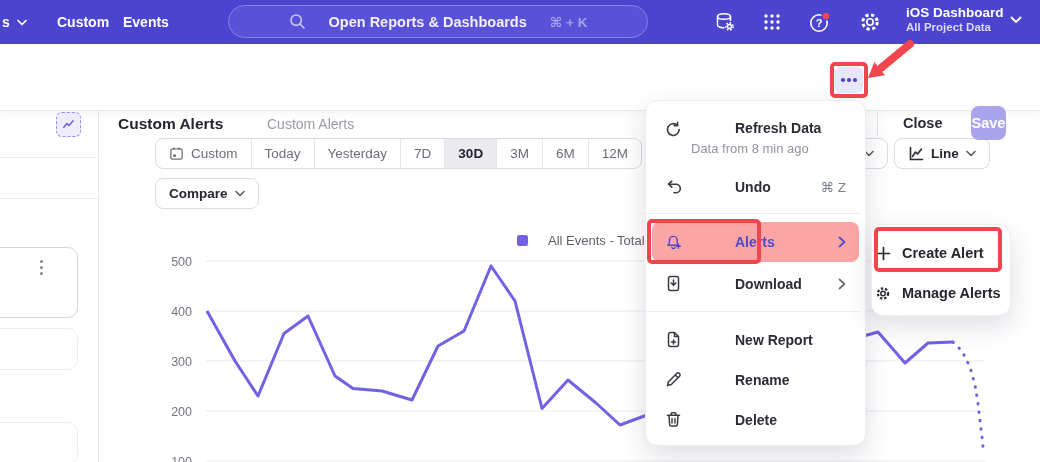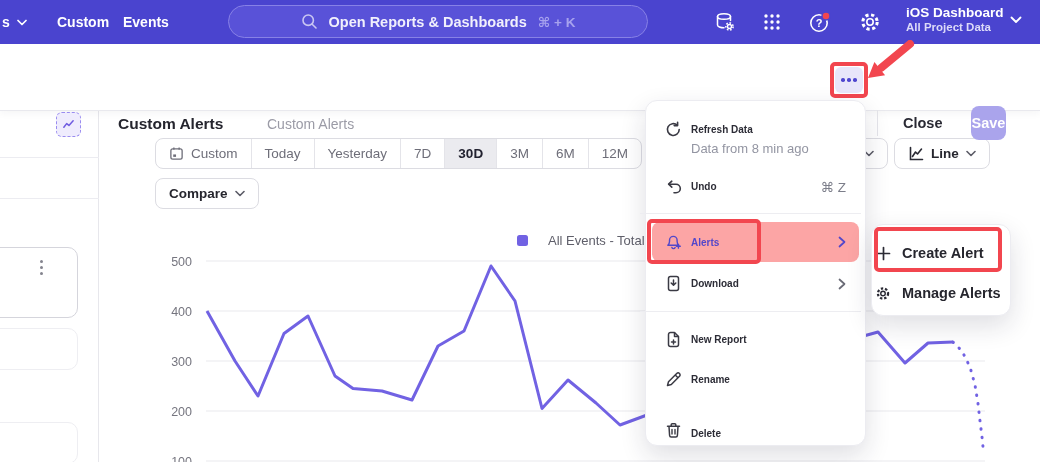--- a/index.html
+++ b/index.html
@@ -5,21 +5,21 @@
   * { margin:0; padding:0; box-sizing:border-box; }
   html,body { background:#fff; }
   body { font-family:"Liberation Sans","DejaVu Sans",sans-serif; }
   #app { position:relative; width:1040px; height:462px; overflow:hidden; background:#fff; }
 
   
   .navbar { position:absolute; left:0; top:0; width:1040px; height:44px; background:#4a44cf; z-index:6; }
   .nav-item { position:absolute; top:0; height:44px; line-height:44px; color:#fff; font-size:14px; font-weight:600; cursor:pointer; }
   .nav-partial { left:2px; display:flex; align-items:center; gap:7px; }
   .search-pill { position:absolute; left:228px; top:5px; width:420px; height:33px; border-radius:17px;
-      background:#5952d8; border:1px solid #8781e6; display:flex; align-items:center; justify-content:center; gap:11px; cursor:text; }
+      background:#5952d8; border:1px solid #8781e6; display:flex; align-items:center; justify-content:center; gap:23px; cursor:text; }
   .search-pill .ph { color:#f1f0fc; font-size:14.5px; font-weight:600; }
   .search-pill .kbd { color:#a7a2ee; font-size:13.5px; font-weight:600; }
   .nav-iconbtn { position:absolute; top:9px; width:26px; height:26px; display:flex; align-items:center; justify-content:center; cursor:pointer; }
   .project-sel { position:absolute; left:906px; top:4px; width:128px; height:37px; cursor:pointer; }
   .project-sel .pname { color:#fff; font-size:13.5px; font-weight:700; line-height:17px; }
   .project-sel .pscope { color:#dcdaf8; font-size:11.5px; font-weight:600; line-height:13px; }
   .project-chev { position:absolute; left:1010px; top:16px; }
 
   
   .hdr { position:absolute; left:0; top:44px; width:1040px; height:66px; background:#fff; z-index:5;
@@ -58,21 +58,21 @@
 
   
   #chart-svg { position:absolute; left:0; top:0; z-index:1; pointer-events:none; }
 
   
   .menu { position:absolute; left:645px; top:100px; width:221px; height:346px; background:#fff; border:1px solid #ececf1;
       border-radius:12px; box-shadow:0 10px 26px rgba(25,25,60,.14); z-index:20; }
   .mrow { position:absolute; left:6px; right:6px; height:39px; display:flex; align-items:center; padding:0 13px;
       border-radius:8px; cursor:pointer; }
   .mrow .mic { width:17px; height:17px; margin-right:9px; flex:0 0 auto; display:flex; align-items:center; justify-content:center; }
-  .mrow .mlab { font-size:10px; font-weight:600; color:#2c2c36; }
+  .mrow .mlab { font-size:14px; font-weight:600; color:#2c2c36;margin-left:44px; }
   .mrow .mright { margin-left:auto; display:flex; align-items:center; }
   .mcap { font-size:13px; font-weight:500; color:#9395a2; margin-top:4px; }
   .mshort { font-size:13.5px; font-weight:500; color:#7c7e8a; }
   .msep { position:absolute; left:0; width:221px; height:1px; background:#ededf1; margin-left:-6px; }
   .mrow.hl { background:#fca5a5; }
   .mrow.hl .mlab { color:#5347ca; }
 
   
   .submenu { position:absolute; left:871px; top:224px; width:140px; height:92px; background:#fff; border:1px solid #ececf1;
       border-radius:12px; box-shadow:0 10px 26px rgba(25,25,60,.14); z-index:21; }
@@ -353,21 +353,21 @@
     <div class="mrow" style="top:259px;">
       <span class="mic">
         <svg width="17" height="17" viewBox="0 0 17 17">
           <path d="M2.5 14.5 l1-3.8 8.2-8.2 a1.9 1.9 0 0 1 2.8 2.8 L6.3 13.5 Z" fill="none" stroke="#3a3a44" stroke-width="1.5" stroke-linejoin="round"></path>
           <line x1="10.2" y1="4" x2="13" y2="6.8" stroke="#3a3a44" stroke-width="1.5"></line>
         </svg>
       </span>
       <span class="mlab">Rename</span>
     </div>
 
-    <div class="mrow" style="top:299px;align-items:flex-end;">
+    <div class="mrow" style="top:299px;">
       <span class="mic">
         <svg width="17" height="17" viewBox="0 0 17 17">
           <path d="M2.5 4.2 h12 M6.2 4 V2.8 a1 1 0 0 1 1 -1 h2.6 a1 1 0 0 1 1 1 V4" fill="none" stroke="#3a3a44" stroke-width="1.5" stroke-linecap="round"></path>
           <path d="M4 4.5 l.6 9 a1.6 1.6 0 0 0 1.6 1.5 h4.6 a1.6 1.6 0 0 0 1.6 -1.5 l.6 -9" fill="none" stroke="#3a3a44" stroke-width="1.5"></path>
           <path d="M7 7.5 v4.5 M10 7.5 v4.5" stroke="#3a3a44" stroke-width="1.4" stroke-linecap="round"></path>
         </svg>
       </span>
       <span class="mlab">Delete</span>
     </div>
   </div>

